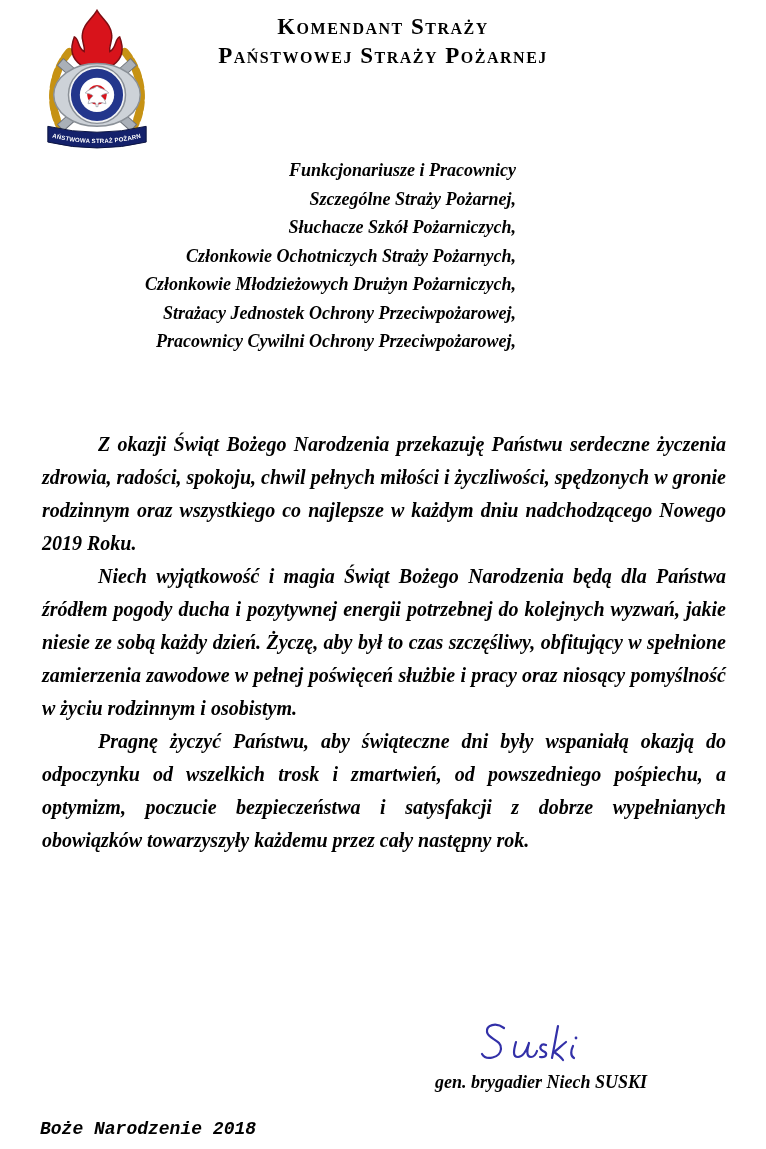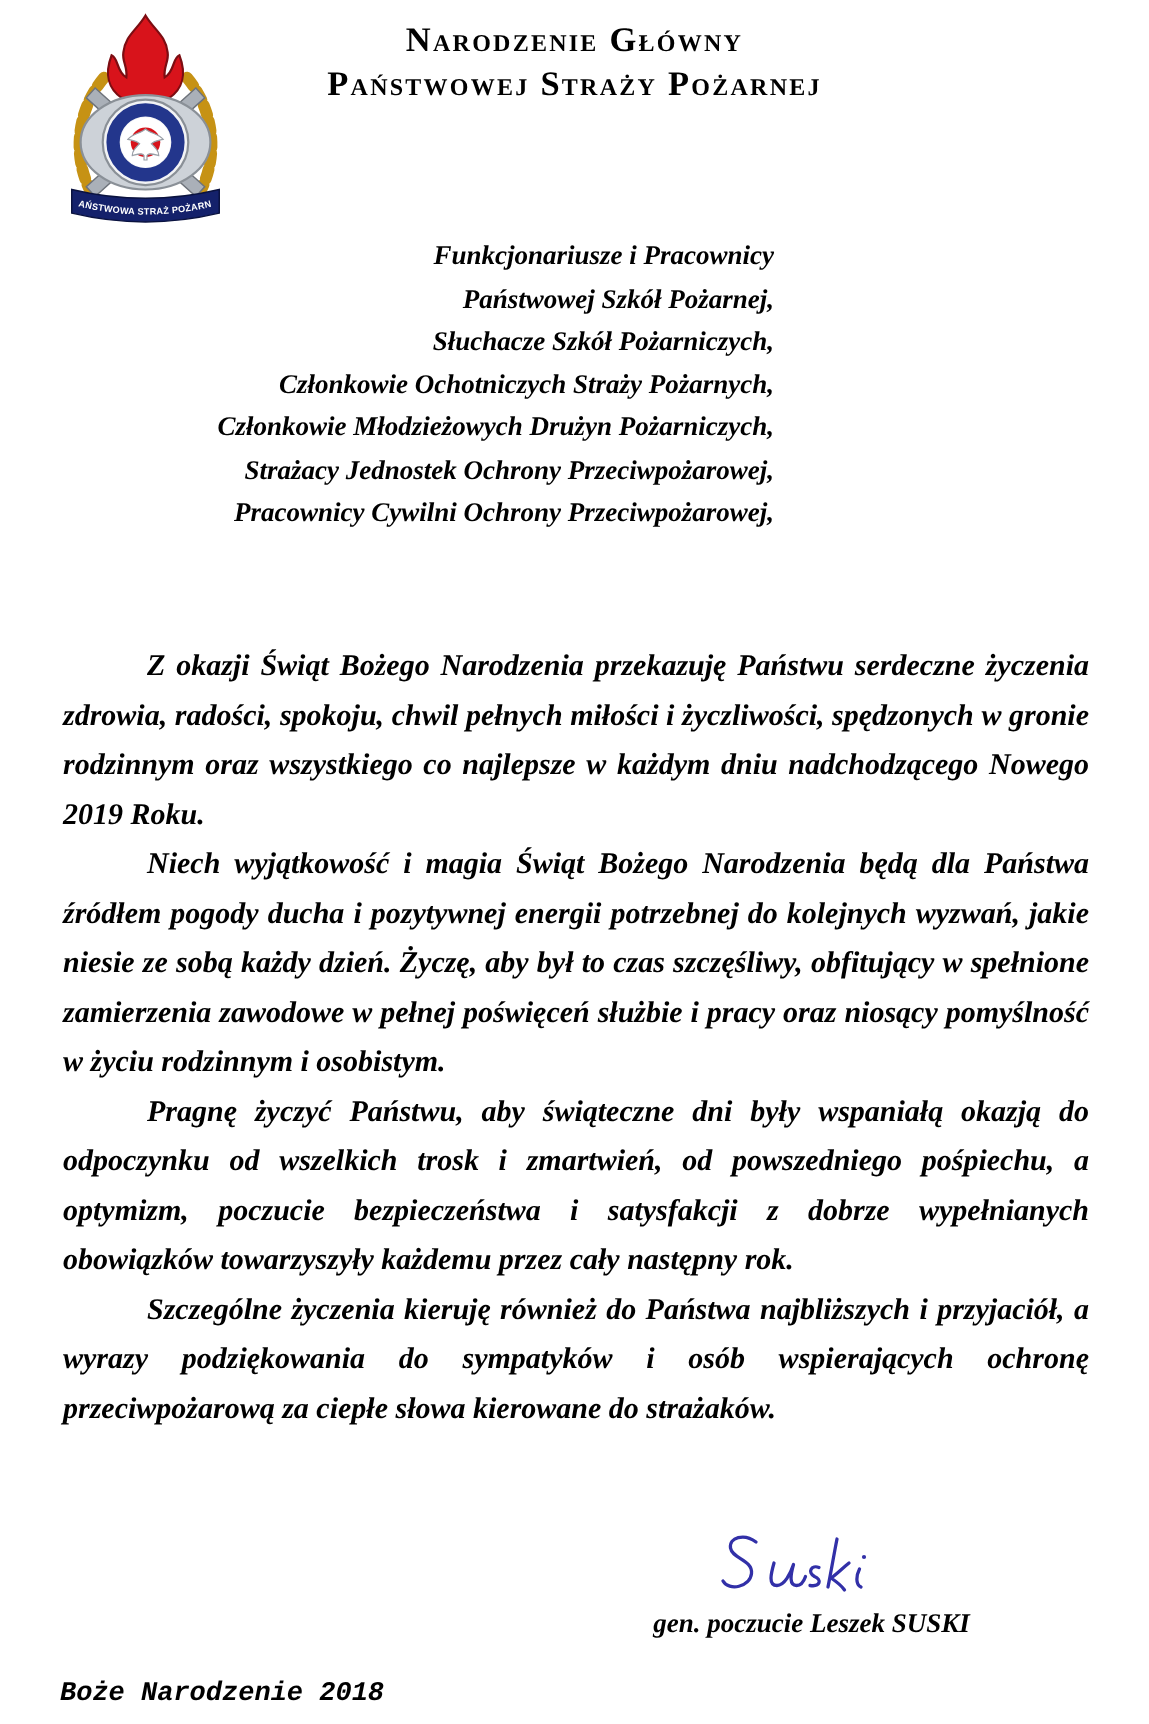--- a/index.html
+++ b/index.html
@@ -84,52 +84,51 @@
 
       <path d="M10,120 Q60,132 110,120 L110,136 Q60,148 10,136 Z" fill="#14216b" stroke="#0a123f" stroke-width="1"></path>
       <path id="crest-banner-path" d="M13,131 Q60,143 107,131" fill="none"></path>
       <text font-family="'Liberation Sans',sans-serif" font-size="6.2" font-weight="bold" fill="#ffffff" letter-spacing="0.2">
         <textPath href="#crest-banner-path" startOffset="50%" text-anchor="middle">PAŃSTWOWA STRAŻ POŻARNA</textPath>
       </text>
     </svg>
   </div>
 
   <header class="letterhead">
-    <div>Narodzenie Główny</div>
+    <div>Komendant Straży</div>
     <div>Państwowej Straży Pożarnej</div>
   </header>
 
   <section class="salutation">
     <div>Funkcjonariusze i Pracownicy</div>
-    <div>Państwowej Szkół Pożarnej,</div>
+    <div>Szczególne Straży Pożarnej,</div>
     <div>Słuchacze Szkół Pożarniczych,</div>
     <div>Członkowie Ochotniczych Straży Pożarnych,</div>
     <div>Członkowie Młodzieżowych Drużyn Pożarniczych,</div>
     <div>Strażacy Jednostek Ochrony Przeciwpożarowej,</div>
     <div>Pracownicy Cywilni Ochrony Przeciwpożarowej,</div>
   </section>
 
   <section class="body-text">
     <p>Z okazji Świąt Bożego Narodzenia przekazuję Państwu serdeczne życzenia zdrowia, radości, spokoju, chwil pełnych miłości i życzliwości, spędzonych w gronie rodzinnym oraz wszystkiego co najlepsze w każdym dniu nadchodzącego Nowego 2019 Roku.</p>
     <p>Niech wyjątkowość i magia Świąt Bożego Narodzenia będą dla Państwa źródłem pogody ducha i pozytywnej energii potrzebnej do kolejnych wyzwań, jakie niesie ze sobą każdy dzień. Życzę, aby był to czas szczęśliwy, obfitujący w spełnione zamierzenia zawodowe w pełnej poświęceń służbie i pracy oraz niosący pomyślność w życiu rodzinnym i osobistym.</p>
     <p>Pragnę życzyć Państwu, aby świąteczne dni były wspaniałą okazją do odpoczynku od wszelkich trosk i zmartwień, od powszedniego pośpiechu, a optymizm, poczucie bezpieczeństwa i satysfakcji z dobrze wypełnianych obowiązków towarzyszyły każdemu przez cały następny rok.</p>
-    <p>Szczególne życzenia kieruję również do Państwa najbliższych i przyjaciół, a wyrazy podziękowania do sympatyków i osób wspierających ochronę przeciwpożarową za ciepłe słowa kierowane do strażaków.</p>
   </section>
 
   <div class="signature-block">
     <svg class="handwritten" viewBox="0 0 130 52" width="140" height="52">
       <title>Suski</title>
       <g fill="none" stroke="#3230a8" stroke-width="2.2" stroke-linecap="round" stroke-linejoin="round">
         <path d="M28,10 C20,4 10,7 11,14 C12,21 26,22 25,31 C24,40 10,43 6,36"></path>
         <path d="M40,24 C38,31 36,39 42,39 C47,39 51,31 53,25 C51,32 50,39 55,39 C58,39 60,36 61,33"></path>
         <path d="M70,27 C65,25 62,30 67,33 C72,35 71,40 64,39"></path>
         <path d="M82,8 C80,18 78,30 76,40"></path>
         <path d="M90,24 C85,28 81,32 78,34 C81,36 85,39 87,42"></path>
         <path d="M97,28 C95,32 94,38 98,40"></path>
       </g>
       <circle cx="100" cy="20" r="1.4" fill="#3230a8"></circle>
     </svg>
-    <div class="sig-name">gen. poczucie Leszek SUSKI</div>
+    <div class="sig-name">gen. brygadier Niech SUSKI</div>
   </div>
 
   <div class="footer-date">Boże Narodzenie 2018</div>
 
 </div>
 
 </body></html>

